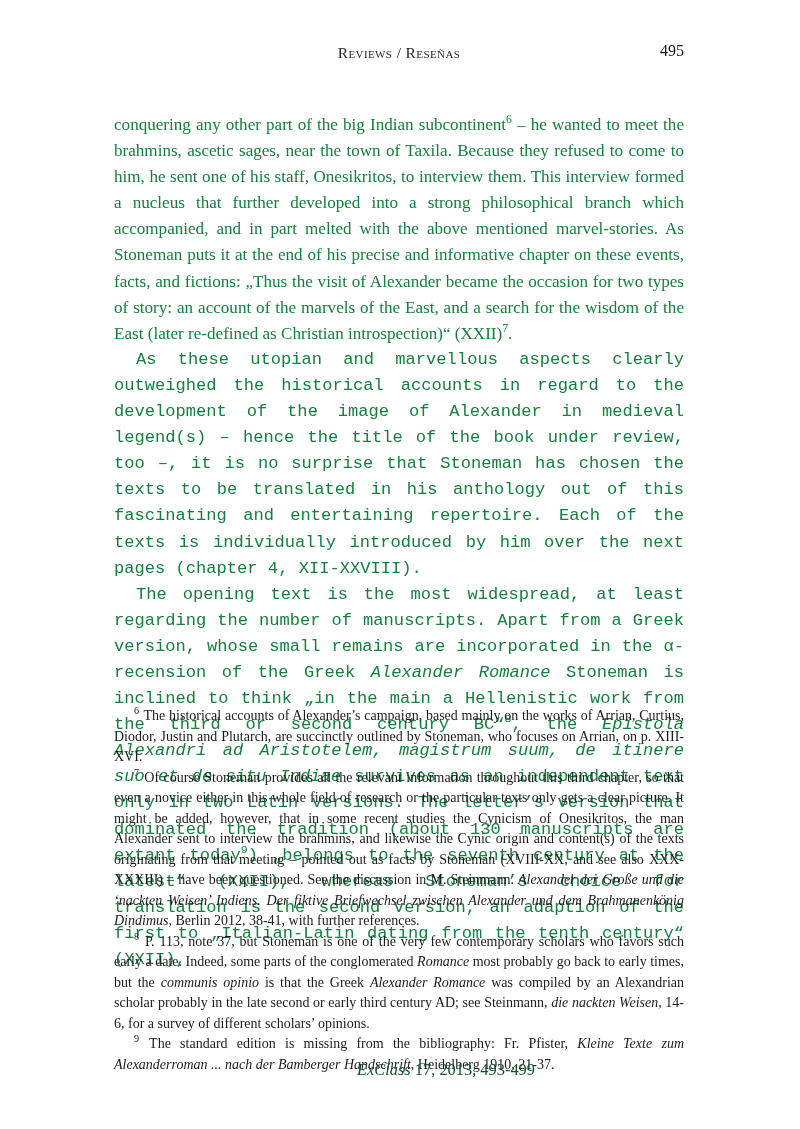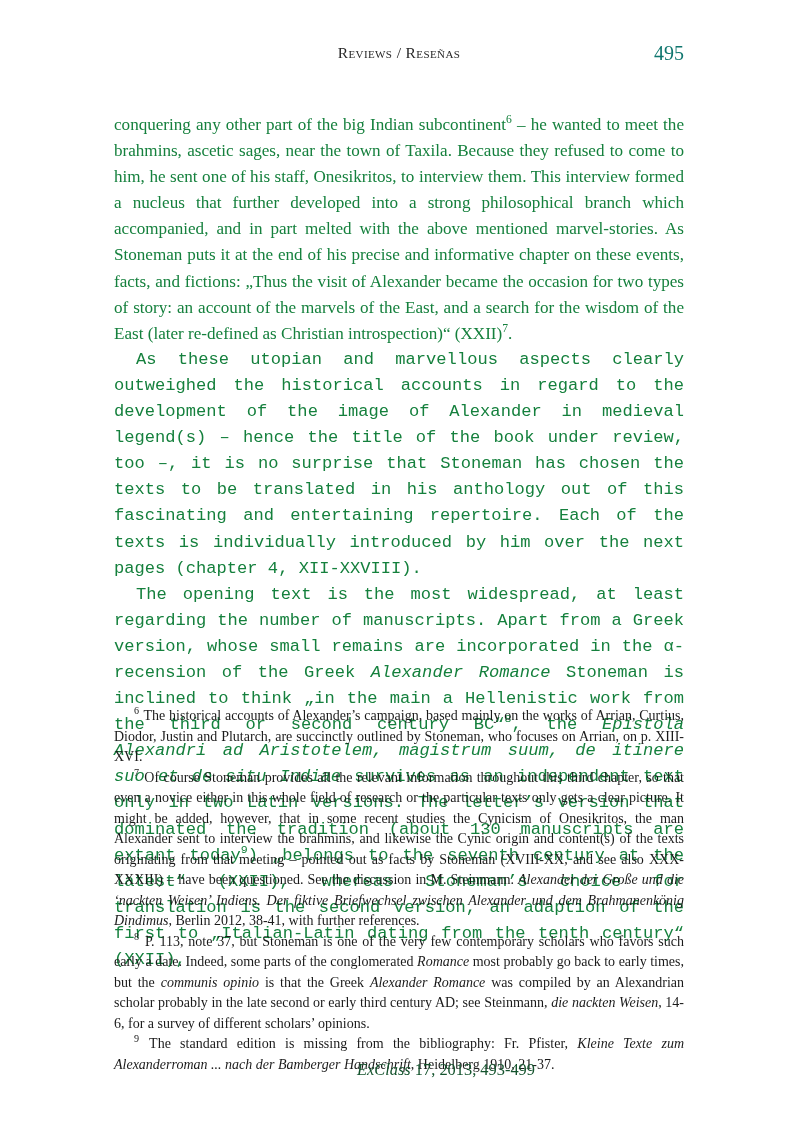--- a/index.html
+++ b/index.html
@@ -38,22 +38,22 @@
     font-size: 15.5px;
     font-variant: small-caps;
     letter-spacing: 0.4px;
     color: #262626;
     white-space: nowrap;
   }
   .runhead-folio {
     position: absolute;
     right: 0;
     top: -2px;
-    font-size: 20px;
-    color: #0f766e;
+    font-size: 16px;
+    color: #0f172a;
   }
 
   
   .body-block {
     position: absolute;
     left: 114px;
     top: 112px;
     width: 570px;
   }
   p.body-par {

